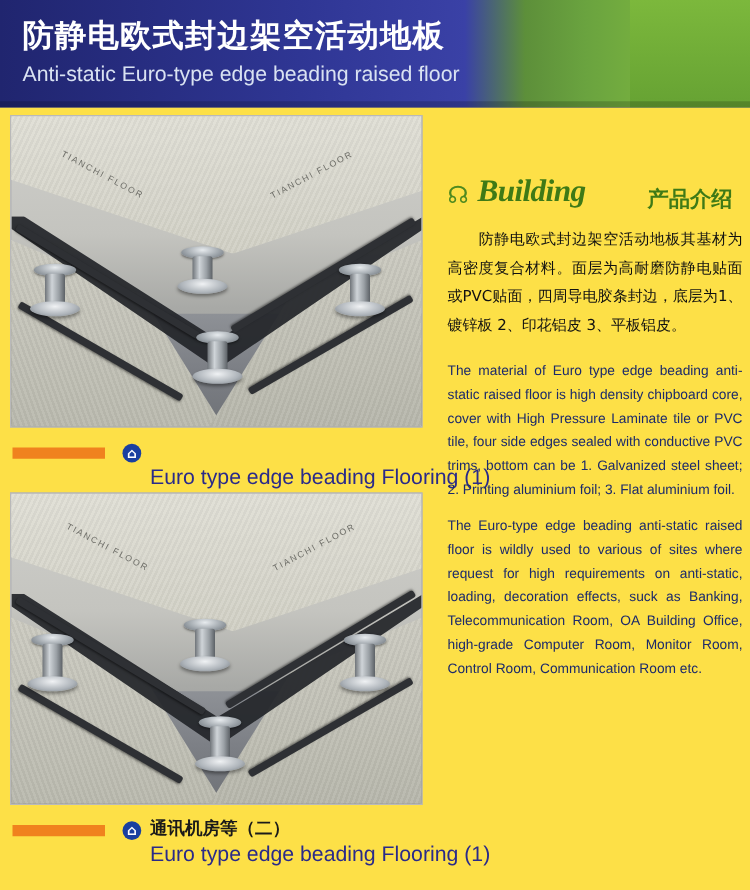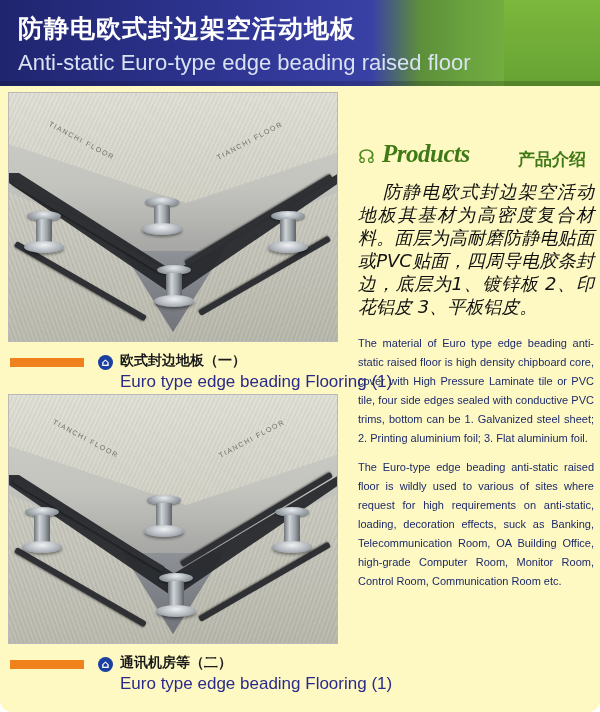--- a/index.html
+++ b/index.html
@@ -10,22 +10,21 @@
     width: 600px;
     height: 712px;
     background: #ffffff;
     font-family: "Liberation Sans", sans-serif;
     overflow: hidden;
   }
   .page {
     position: relative;
     width: 600px;
     height: 712px;
-    background: #fef9c3;
-    border-radius: 12px;
+    background: #fde047;
   }
 
   
   .header {
     position: absolute;
     left: 0;
     top: 0;
     width: 600px;
     height: 86px;
     background: #2b3188;
@@ -58,21 +57,21 @@
     font-weight: bold;
     letter-spacing: 1px;
     font-family: "DejaVu Sans", "Liberation Sans", sans-serif;
     white-space: nowrap;
   }
   .title-en {
     position: absolute;
     left: 18px;
     top: 50px;
     color: #d9e2f2;
-    font-size: 22px;
+    font-size: 17px;
     font-family: "Liberation Sans", sans-serif;
     white-space: nowrap;
     text-align: right;
   }
 
   
   .left-col {
     position: absolute;
     left: 8px;
     top: 92px;
@@ -249,28 +248,27 @@
   .prod-cn {
     position: absolute;
     left: 160px; top: 8px;
     font-size: 17px;
     font-weight: bold;
     color: #3f7a16;
     font-family: "DejaVu Sans", "Liberation Sans", sans-serif;
     white-space: nowrap;
   }
   .para-cn {
-    font-size: 18px;
+    font-size: 12px;
     line-height: 23px;
     color: #111111;
     text-align: justify;
     text-indent: 25px;
     margin: 0 0 8px 0;
     font-family: "DejaVu Sans", "Liberation Sans", sans-serif;
-    font-style: italic;
   }
   .para-en {
     font-size: 11px;
     line-height: 19px;
     color: #1c2a6b;
     text-align: justify;
     margin: 0 0 10px 0;
     font-family: "Liberation Sans", sans-serif;
   }
   .spacer-en { height: 8px; }
@@ -320,21 +318,20 @@
         <div class="pedestal-base" style="left:145px; top:202px;"></div>
 
         <div class="logo-text" style="left:36px; top:44px; transform:rotate(28deg);">TIANCHI FLOOR</div>
         <div class="logo-text" style="left:204px; top:44px; transform:rotate(-28deg);">TIANCHI FLOOR</div>
       </div>
     </div>
 
     <div class="caption">
       <div class="caption-bar"></div>
       <div class="caption-icon">⌂</div>
-      <div class="caption-cn">欧式封边地板（一）</div>
       <div class="caption-en">Euro type edge beading Flooring (1)</div>
     </div>
 
     <div class="photo p2">
       <div class="floor-scene">
         <div class="floor-ground"></div>
         <div class="floor-panel panel-a"></div>
         <div class="floor-panel panel-b"></div>
         <div class="floor-panel panel-c"></div>
         <div class="dark-v"></div>
@@ -370,21 +367,21 @@
       <div class="caption-icon">⌂</div>
       <div class="caption-cn">通讯机房等（二）</div>
       <div class="caption-en">Euro type edge beading Flooring (1)</div>
     </div>
 
   </div>
 
   <div class="right-col">
     <div class="products-head">
       <div class="prod-icon">☊</div>
-      <div class="prod-en">Products</div>
+      <div class="prod-en">Building</div>
       <div class="prod-cn">产品介绍</div>
     </div>
 
     <p class="para-cn">防静电欧式封边架空活动地板其基材为高密度复合材料。面层为高耐磨防静电贴面或PVC贴面，四周导电胶条封边，底层为1、镀锌板 2、印花铝皮 3、平板铝皮。</p>
 
     <div class="spacer-en"></div>
 
     <p class="para-en">The material of Euro type edge beading anti-static raised floor is high density chipboard core, cover with High Pressure Laminate tile or PVC tile, four side edges sealed with conductive PVC trims, bottom can be 1. Galvanized steel sheet; 2. Printing aluminium foil; 3. Flat aluminium foil.</p>
     <p class="para-en">The Euro-type edge beading anti-static raised floor is wildly used to various of sites where request for high requirements on anti-static, loading, decoration effects, suck as Banking, Telecommunication Room, OA Building Office, high-grade Computer Room, Monitor Room, Control Room, Communication Room etc.</p>
   </div>

